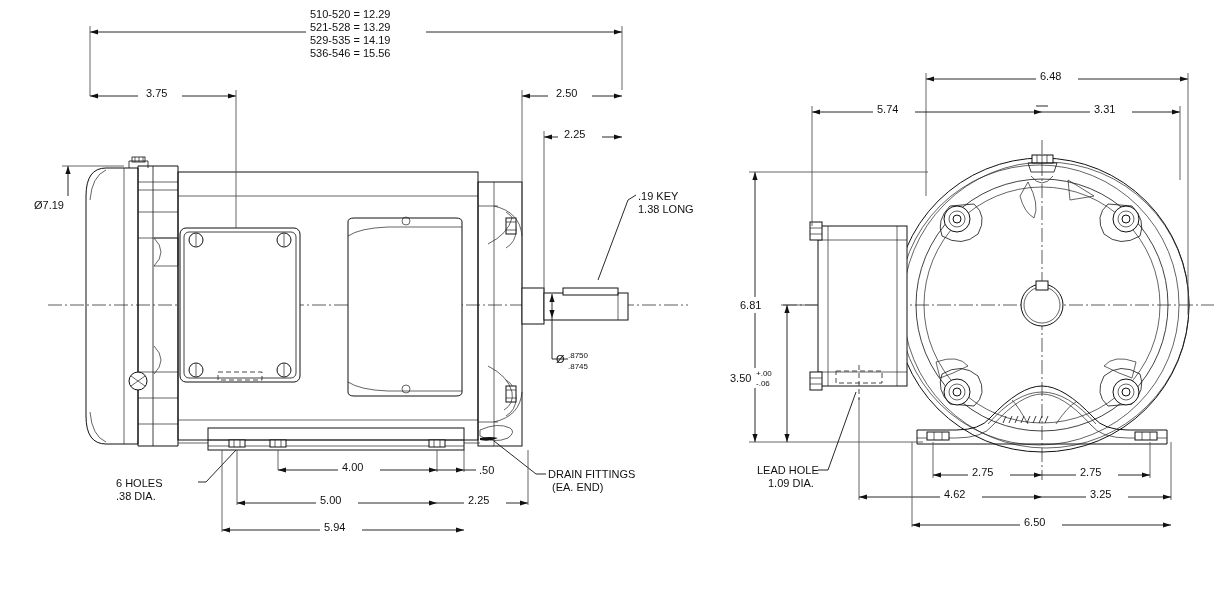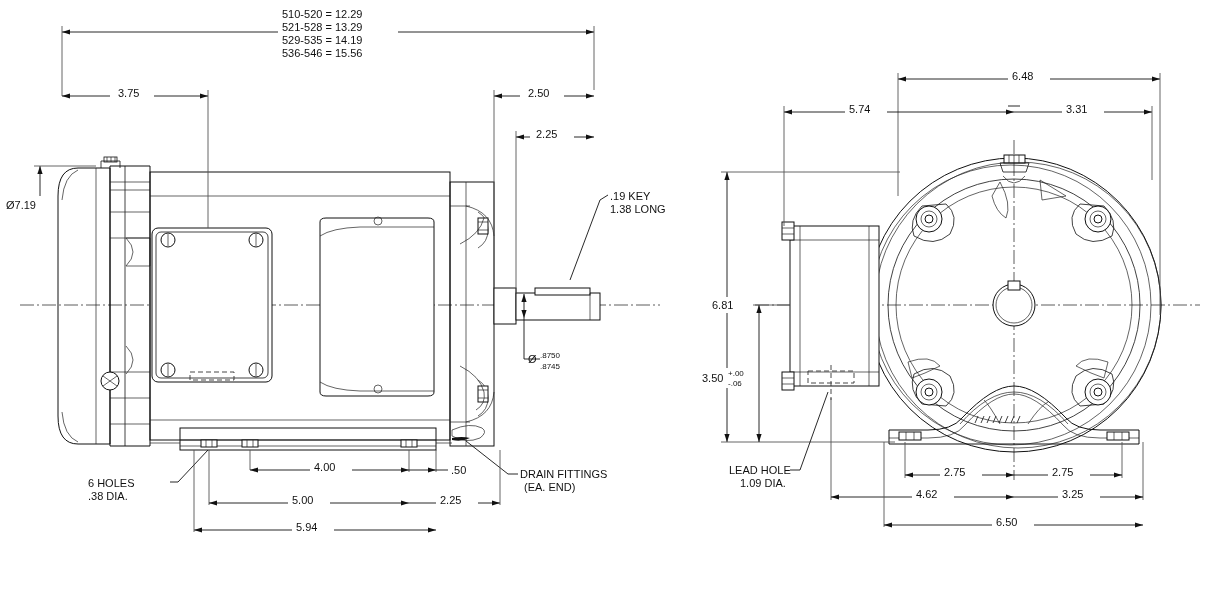--- a/index.html
+++ b/index.html
@@ -1,21 +1,21 @@
 <!DOCTYPE html>
 <html><head>
 <meta charset="utf-8">
 <style>
   html,body{margin:0;padding:0;background:#ffffff;}
   body{
     width:1214px;height:594px;position:relative;overflow:hidden;
     font-family:"Liberation Sans",sans-serif;
     color:#1a1a1a;
   }
-  #drawing-root{position:absolute;inset:0;}
+  #drawing-root{position:absolute;inset:0;margin-left:28px;}
   svg#sheet{display:block;width:1214px;height:594px;}
   text{font-family:"Liberation Sans",sans-serif;font-size:11px;fill:#111;}
   .dimtext{font-size:11px;}
   .notetext{font-size:11px;}
   .smalltol{font-size:8px;}
   .ln{fill:none;stroke:#111;stroke-width:1;}
   .ln-thin{fill:none;stroke:#111;stroke-width:0.8;}
   .ln-hair{fill:none;stroke:#222;stroke-width:0.7;}
   .dim{fill:none;stroke:#111;stroke-width:0.9;}
   .ext{fill:none;stroke:#555;stroke-width:0.9;}

